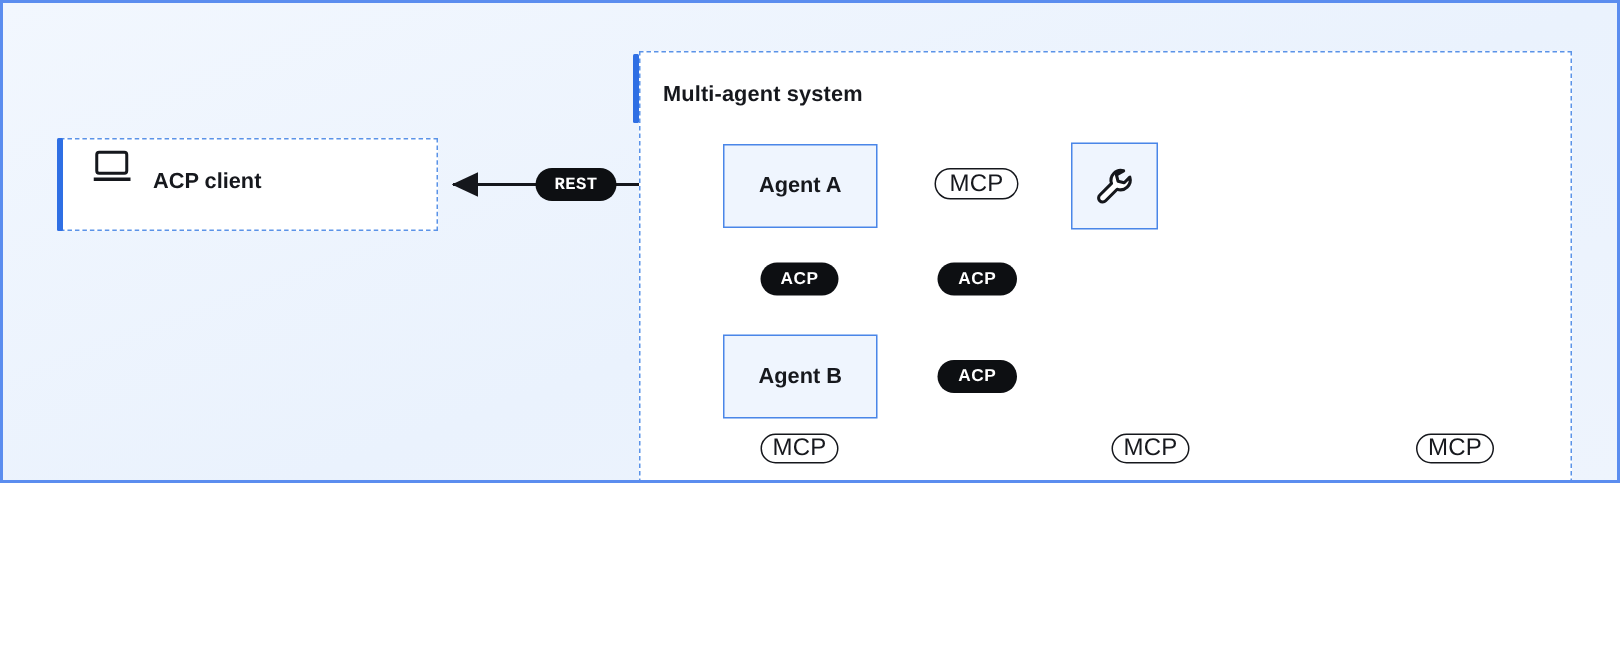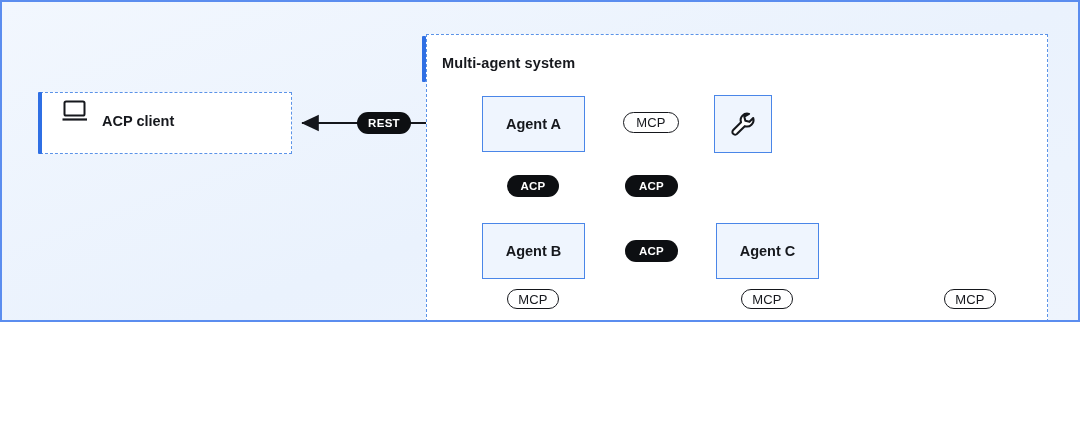--- a/index.html
+++ b/index.html
@@ -125,21 +125,21 @@
     color: #ffffff;
     border-radius: 999px;
     font-size: 11.5px;
     letter-spacing: 0.3px;
   }
   .pill-outline {
     background: #ffffff;
     color: #16181d;
     border: 1.7px solid #15171c;
     border-radius: 999px;
-    font-size: 13px;
+    font-size: 16px;
     letter-spacing: 0.2px;
     font-weight: normal;
   }
 </style>
 </head>
 <body>
 
 <div id="canvas">
 
   <svg id="svg-layer" viewBox="0 0 1080 431">
@@ -204,23 +204,20 @@
   <div class="client-label" style="left:100px; top:119px;">ACP client</div>
 
   <div class="agent-box" style="left:480px; top:221px; width:103px; height:56px;">
     <span class="agent-label">Agent B</span>
   </div>
 
   <div class="agent-box" style="left:480px; top:94px; width:103px; height:56px;">
     <span class="agent-label">Agent A</span>
   </div>
 
-  <div class="agent-box" style="left:714px; top:221px; width:103px; height:56px;">
-    <span class="agent-label">Agent C</span>
-  </div>
 
 
   <div class="tool-box" style="left:712px; top:93px; width:58px; height:58px;">
     <svg class="tool-icon" viewBox="0 0 32 32">
       <path d="M22.5 5.2a7 7 0 0 0-8.6 9.0 L5.6 22.4a2.9 2.9 0 1 0 4.1 4.1 l8.2-8.2 a7 7 0 0 0 9.0-8.6 l-4.0 4.0 -4.4-1.1 -1.1-4.4 z" fill="#ffffff" stroke="#15171c" stroke-width="2.2" stroke-linejoin="round"></path>
     </svg>
   </div>
 
   <div class="tool-box" style="left:441px; top:320px; width:57px; height:58px;">
     <svg class="tool-icon" viewBox="0 0 32 32">
@@ -253,21 +250,21 @@
     <svg class="tool-icon" viewBox="0 0 32 32">
       <path d="M22.5 5.2a7 7 0 0 0-8.6 9.0 L5.6 22.4a2.9 2.9 0 1 0 4.1 4.1 l8.2-8.2 a7 7 0 0 0 9.0-8.6 l-4.0 4.0 -4.4-1.1 -1.1-4.4 z" fill="#ffffff" stroke="#15171c" stroke-width="2.2" stroke-linejoin="round"></path>
     </svg>
   </div>
   <div class="tool-box" style="left:976px; top:320px; width:57px; height:58px;">
     <svg class="tool-icon" viewBox="0 0 32 32">
       <path d="M22.5 5.2a7 7 0 0 0-8.6 9.0 L5.6 22.4a2.9 2.9 0 1 0 4.1 4.1 l8.2-8.2 a7 7 0 0 0 9.0-8.6 l-4.0 4.0 -4.4-1.1 -1.1-4.4 z" fill="#ffffff" stroke="#15171c" stroke-width="2.2" stroke-linejoin="round"></path>
     </svg>
   </div>
 
-  <div class="pill pill-solid" style="left:355px; top:110px; width:54px; height:22px;">REST</div>
+  <div class="pill pill-solid" style="left:355px; top:110px; width:54px; height:22px;font-family:Liberation Mono, monospace;">REST</div>
 
   <div class="pill pill-outline" style="left:621px; top:110px; width:56px; height:21px;">MCP</div>
 
   <div class="pill pill-solid" style="left:505px; top:173px; width:52px; height:22px;">ACP</div>
 
   <div class="pill pill-solid" style="left:623px; top:173px; width:53px; height:22px;">ACP</div>
 
   <div class="pill pill-solid" style="left:623px; top:238px; width:53px; height:22px;">ACP</div>
 
   <div class="pill pill-outline" style="left:505px; top:287px; width:52px; height:20px;">MCP</div>

